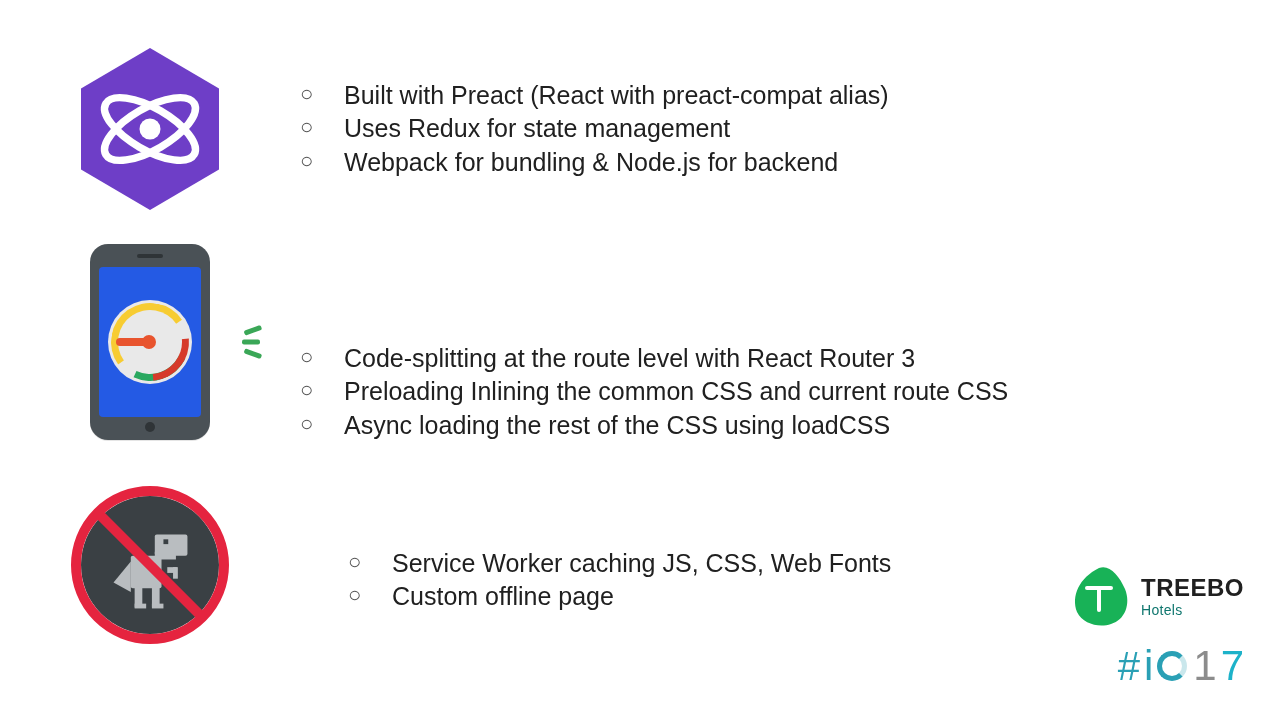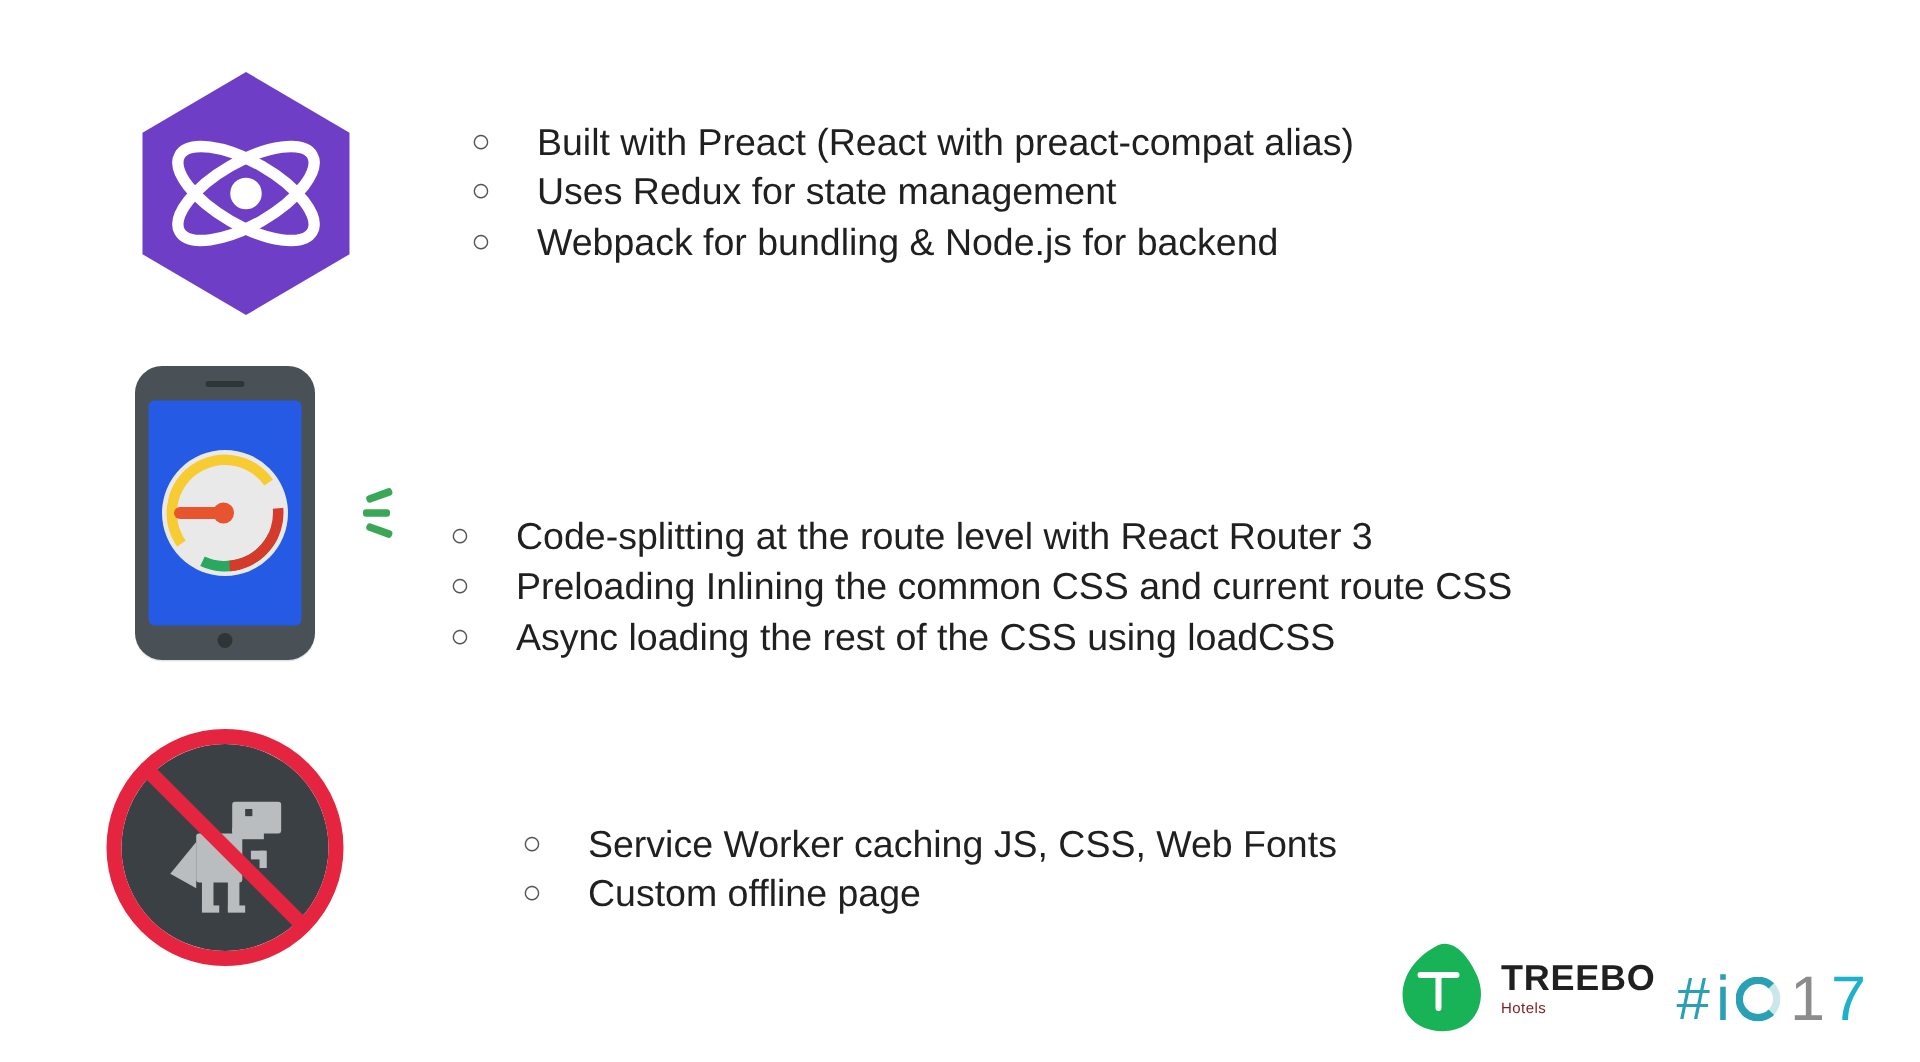--- a/index.html
+++ b/index.html
@@ -37,21 +37,21 @@
   .bullets li::before {
     content: "○";
     position: absolute;
     left: 0;
     top: 0;
     color: #555;
     font-size: 22px;
   }
 
   
-  #sec1 { top: 44px; padding-left: 14px; }
+  #sec1 { top: 44px; }
   #sec2 { top: 242px; align-items: flex-end; }
   #sec3 { top: 490px; gap: 48px; }
   #sec3 .bullets { margin-top: 30px; }
 
   
   .preact-hex { position: relative; width: 150px; height: 170px; }
   .hex {
     fill: #6e3ec7;
   }
   .atom-ellipse { fill: none; stroke: #fff; stroke-width: 5; }
@@ -113,26 +113,26 @@
   }
   .ban::after{
     content:""; position:absolute; left:50%; top:50%;
     width:150px; height:10px; background:#e5243f;
     transform: translate(-50%,-50%) rotate(45deg);
   }
 
   
   .logos {
     position:absolute; right: 36px; bottom: 18px;
-    display:flex; flex-direction:row; align-items:flex-end; gap:14px;
+    display:flex; flex-direction:column; align-items:flex-end; gap:14px;
   }
   .treebo { display:flex; align-items:center; gap:10px; }
   .treebo-mark { width:64px; height:64px; }
   .treebo-text .brand { font-weight: 800; font-size: 24px; letter-spacing: 0.5px; }
-  .treebo-text .sub { font-size: 10px; color:#7f1d1d; letter-spacing:0.3px; }
+  .treebo-text .sub { font-size: 14px; color:#0f766e; letter-spacing:0.3px; }
 
   .io17 { font-size: 42px; font-weight: 300; display:flex; align-items:center; gap:4px; color:#2aa0b5; font-family: Arial, sans-serif;}
   .io17 .hash { font-size: 40px; }
   .io17 .i-letter { color:#2aa0b5; font-weight:400; }
   .io17 .o-circle { width:30px; height:30px; border:5px solid #2aa0b5; border-radius:50%; display:inline-block; border-right-color: rgba(42,160,181,0.25);}
   .io17 .one { color:#8c8c8c; font-weight:400; margin-left:2px;}
   .io17 .seven { color:#1db2c9; font-weight:400; position:relative;}
 </style>
 </head>
 <body>

